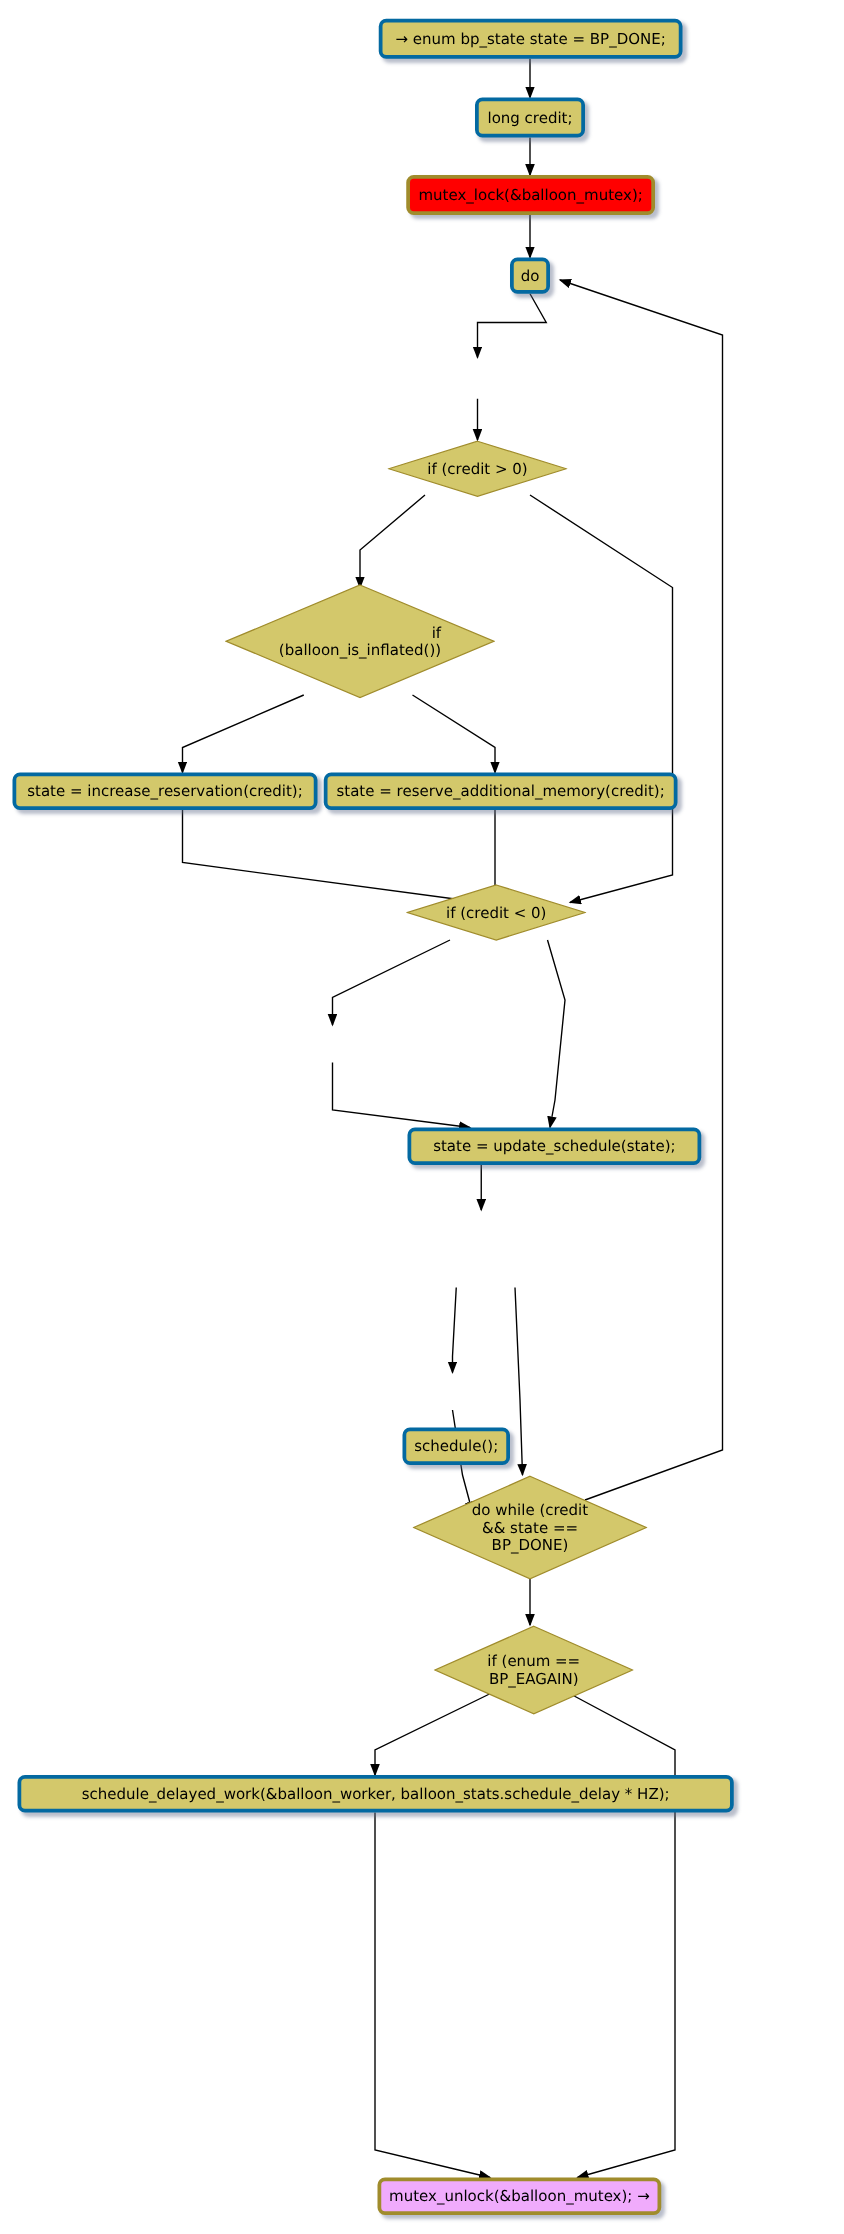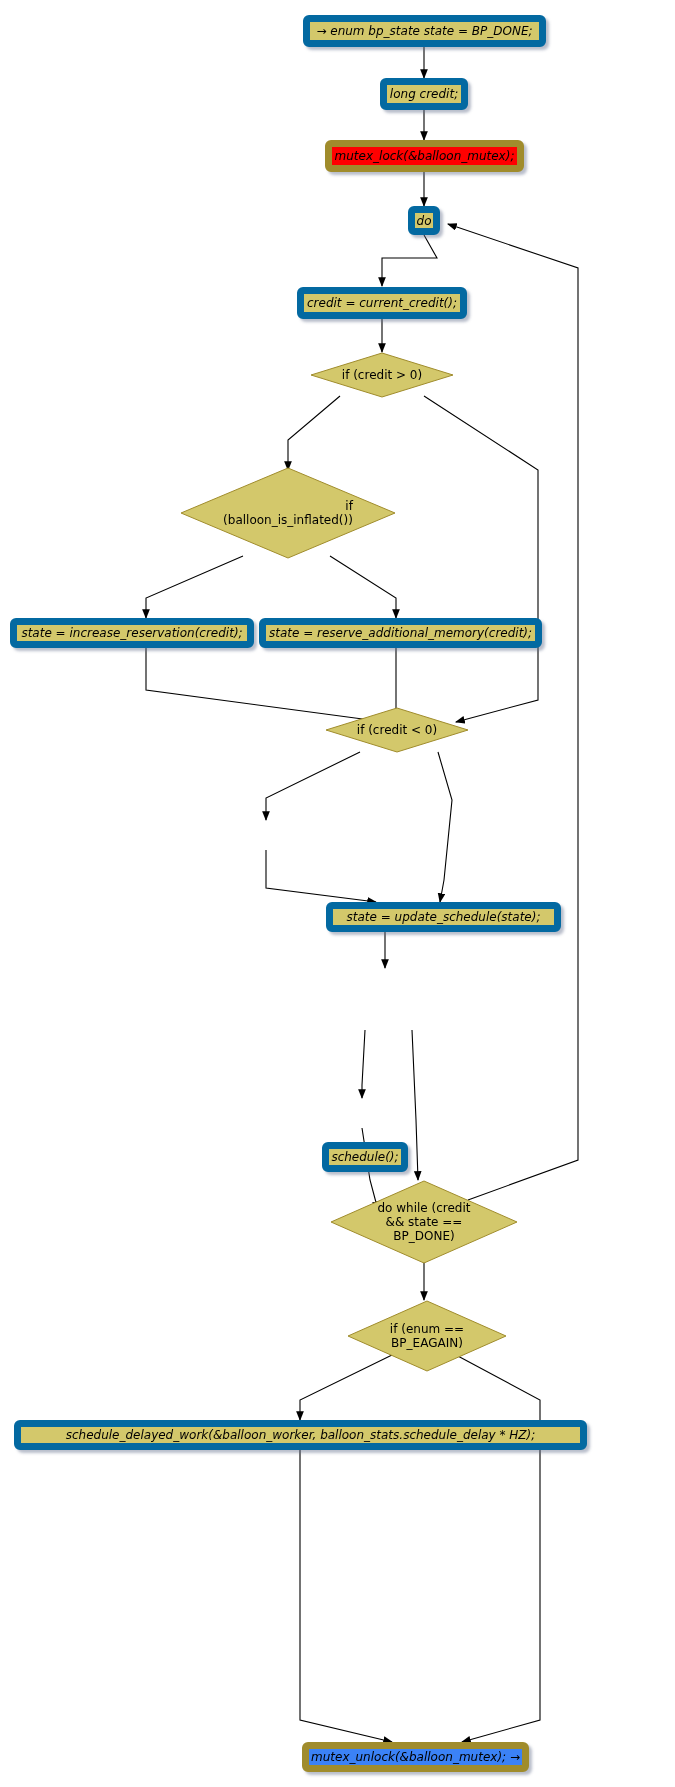--- a/index.html
+++ b/index.html
@@ -33,33 +33,32 @@
     align-items: center;
     justify-content: center;
     text-align: center;
     color: #000000;
     font-size: 12px;
     line-height: 14px;
     white-space: pre;
     z-index: 3;
   }
   .node.box {
-    border: 7px solid #0369a1;
+    border: 3px solid #0369a1;
     border-radius: 6px;
     background: #D3C86B;
     box-shadow: 3px 3px 3px rgba(100,110,140,0.45);
     padding: 4px 7px;
-    font-style: italic;
   }
   .node.box.red {
     background: #FF0000;
     border-color: #A08C2C;
   }
   .node.box.green {
-    background: #3b82f6;
+    background: #f0abfc;
     border-color: #A08C2C;
   }
   .node.diamond {
     background: transparent;
     border: none;
     box-shadow: none;
   }
   .node.diamond .dshape {
     position: absolute;
     left: 0;
@@ -143,23 +142,20 @@
   </div>
 
   <div class="node box red" style="left:325px; top:140px; width:199px; height:32px;">
     <span>mutex_lock(&amp;balloon_mutex);</span>
   </div>
 
   <div class="node box" style="left:408px; top:206px; width:32px; height:29px;">
     <span>do</span>
   </div>
 
-  <div class="node box" style="left:297px; top:287px; width:170px; height:32px;">
-    <span>credit = current_credit();</span>
-  </div>
 
   <div class="node diamond" style="left:310px; top:352px; width:144px; height:46px;">
     <svg class="dshape" viewBox="0 0 144 46" preserveAspectRatio="none">
       <polygon points="72,1 143,23 72,45 1,23" fill="#D3C86B" stroke="#A08C2C" stroke-width="1"></polygon>
     </svg>
     <span class="dlabel">if (credit &gt; 0)</span>
   </div>
 
   <div class="node diamond" style="left:180px; top:467px; width:216px; height:92px;text-align:right;">
     <svg class="dshape" viewBox="0 0 216 92" preserveAspectRatio="none">

